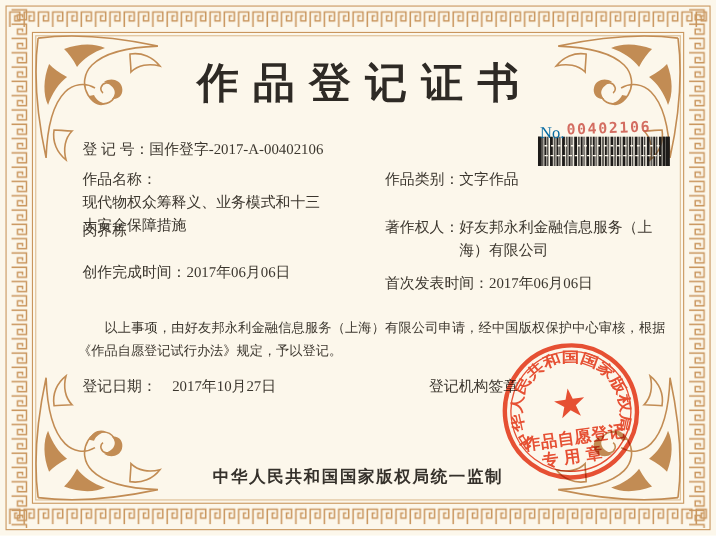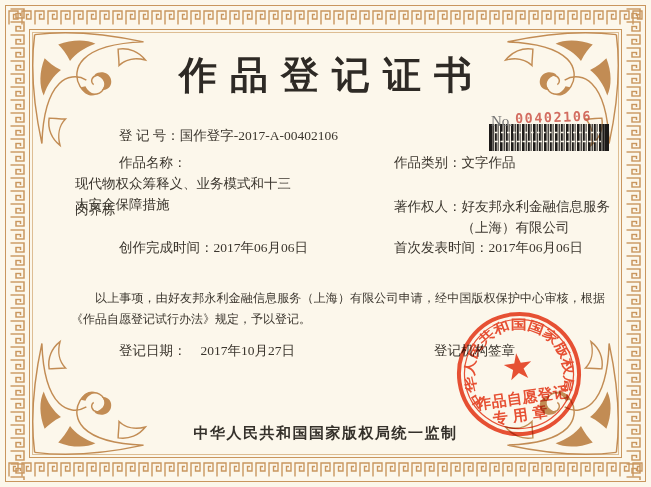--- a/index.html
+++ b/index.html
@@ -26,45 +26,45 @@
   .corner.tr{right:31px;top:31px;transform:scaleX(-1);}
   .corner.bl{left:31px;bottom:31px;transform:scaleY(-1);}
   .corner.br{right:31px;bottom:31px;transform:scale(-1,-1);}
   
   .title{
     position:absolute;left:0;top:50px;width:100%;text-align:center;
     font-size:38px;font-weight:bold;letter-spacing:13px;padding-left:13px;
     box-sizing:border-box;color:#2e2a25;margin:0;
   }
   .row{position:absolute;font-size:13.5px;display:flex;line-height:21px;}
-  .row .lbl{white-space:nowrap;margin-left:44px;}
+  .row .lbl{white-space:nowrap;}
   .row .val{white-space:normal;}
   .r-regno{left:75px;top:125px;}
   .r-workname{left:75px;top:152px;width:302px;flex-direction:column;}
   .r-workname .val{width:228px;}
   .r-worktype{left:350px;top:152px;justify-content:center;}
   .r-author{left:75px;top:199px;}
   .r-owner{left:350px;top:196px;width:268px;}
   .r-owner .val{width:188px;}
   .r-creation{left:75px;top:237px;}
-  .r-publish{left:350px;top:237px;}
+  .r-publish{left:350px;top:247px;}
   .r-regdate{left:75px;top:340px;gap:14px;}
   .r-sealcap{left:390px;top:340px;}
   .statement{
     position:absolute;left:59px;top:276px;width:534px;
     font-size:12px;line-height:20.5px;text-indent:2em;text-align:justify;margin:12px;
   }
   .footer{
     position:absolute;left:0;top:424px;width:100%;text-align:center;
     font-size:15px;font-weight:bold;letter-spacing:1.5px;color:#35312b;margin:0;
   }
   
   .barcode{position:absolute;left:489px;top:109px;width:126px;height:42px;}
   .barcode .no-prefix{
-    position:absolute;left:2px;top:4px;font-size:15px;color:#737373;
+    position:absolute;left:2px;top:4px;font-size:15px;color:#0369a1;
     font-family:"Liberation Serif",serif;z-index:2;
   }
   .barcode .no-red{
     position:absolute;left:26px;top:0px;font-size:13.5px;font-weight:bold;
     letter-spacing:1.5px;color:#cd564a;opacity:.85;z-index:3;
     font-family:"DejaVu Sans Mono",monospace;transform:rotate(-2deg);
   }
   .barcode svg{position:absolute;left:0;bottom:0;z-index:1;}
   
   .seal{

